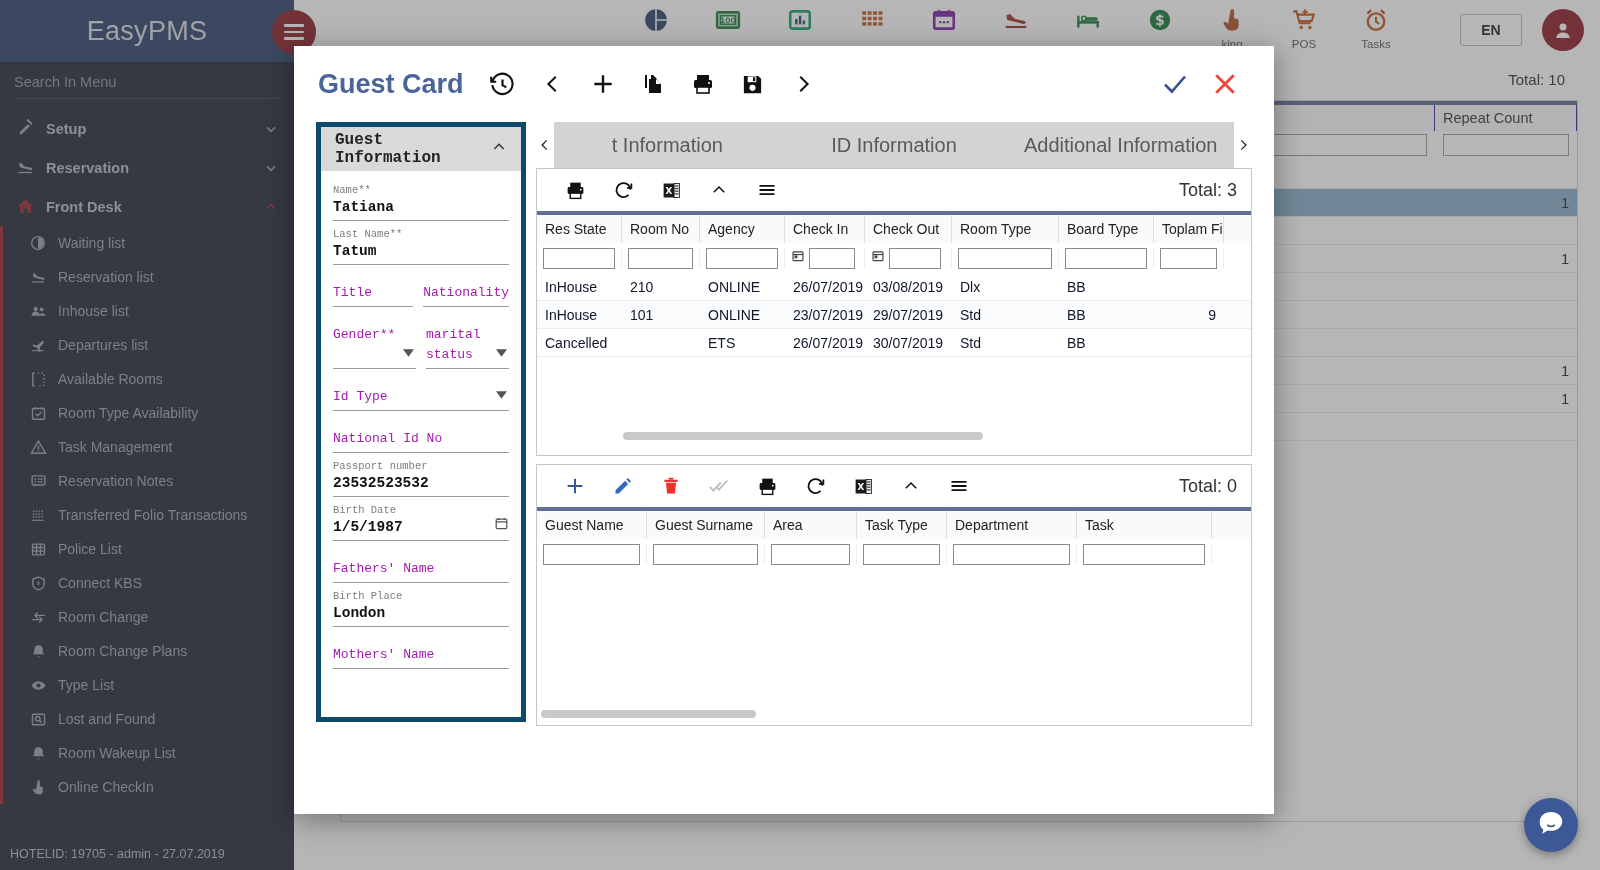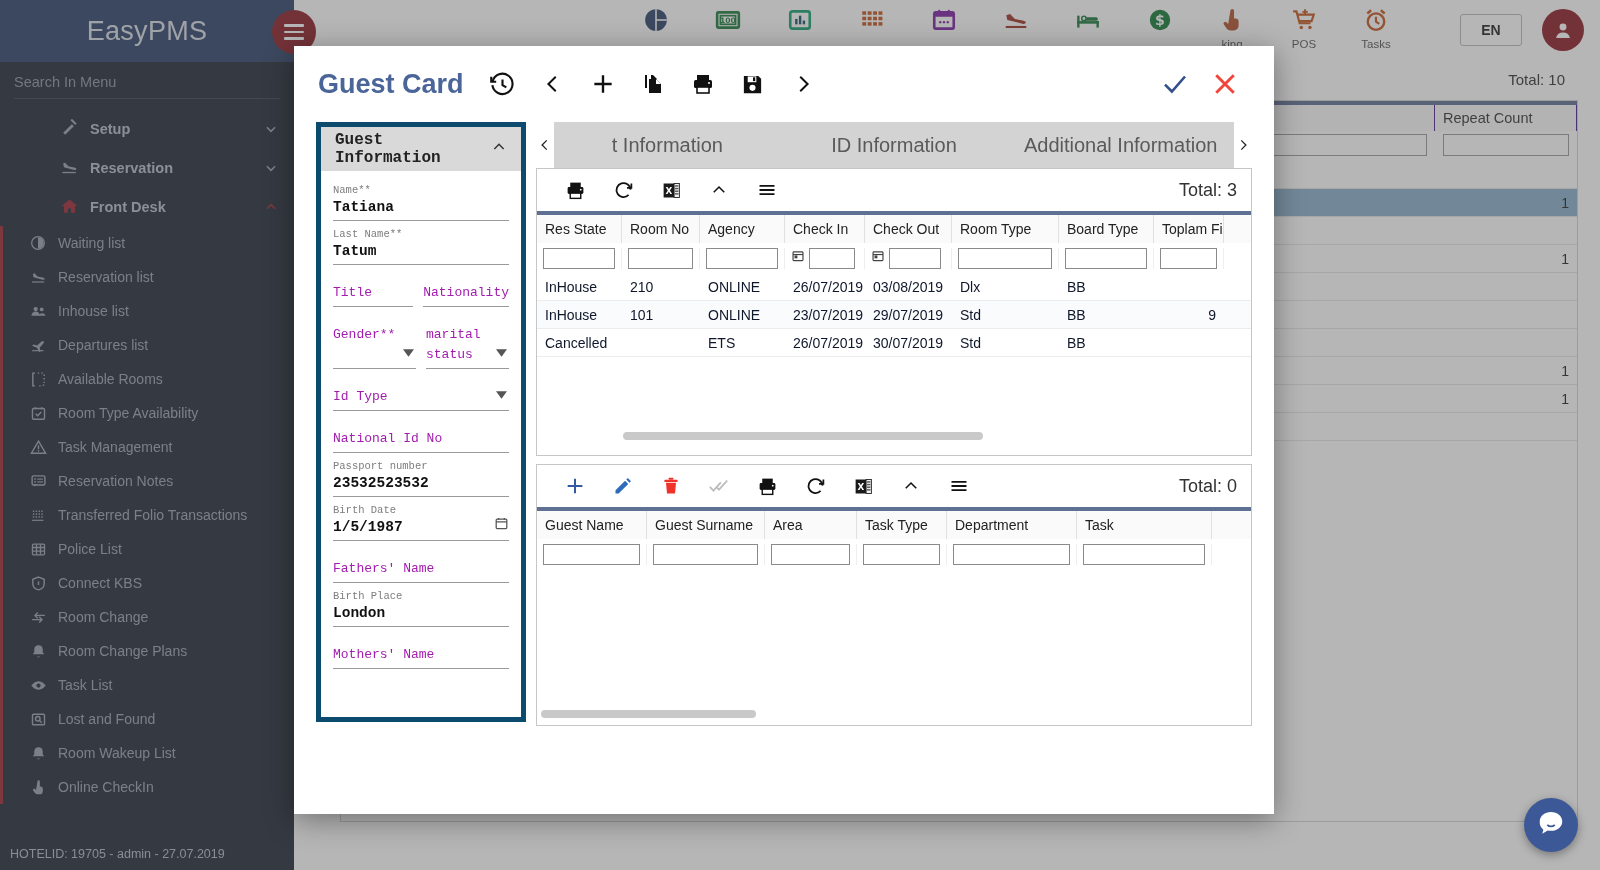--- a/index.html
+++ b/index.html
@@ -63,21 +63,21 @@
   .sb-search {
     margin: 12px 14px 6px 14px; padding-bottom: 8px;
     border-bottom: 1px solid #3b4252; font-size: 14.5px; color: #8b94a2;
   }
   .sb-list { padding-top: 4px; }
   .sb-row {
     display: flex; align-items: center; height: 39px; padding-left: 16px;
     font-size: 14.5px; color: #9aa3b0; position: relative;
   }
   .sb-row .ic { width: 30px; display: inline-flex; align-items: center; }
-  .sb-row.group { font-weight: bold; color: #b6bdc8; margin-left: 44px; }
+  .sb-row.group { font-weight: bold; color: #b6bdc8; }
   .sb-row.active-group { color: #b6bdc8; }
   .sb-row.active-group .ic svg { fill: #9d2732; }
   .sb-chev { position: absolute; right: 16px; top: 13px; }
   .sb-sub { position: relative; border-left: 3px solid #9d2732; }
   .sb-sub .sb-row { padding-left: 27px; font-size: 14px; height: 34px; }
   .sb-sub .sb-row .ic { width: 28px; }
   .sb-status {
     position: absolute; bottom: 0; left: 0; width: 294px; height: 32px;
     background: #222836; font-size: 12.5px; color: #b2b9c4;
     display: flex; align-items: center; padding-left: 10px;
@@ -613,21 +613,21 @@
           <span>Room Change Plans</span>
         </div>
 
         <div class="sb-row">
           <span class="ic">
               <svg width="17" height="17" viewBox="0 0 24 24">
                 <path d="M2 12s4-6 10-6 10 6 10 6-4 6-10 6S2 12 2 12z" fill="#9aa3b0"></path>
                 <circle cx="12" cy="12" r="3" fill="#222836"></circle>
               </svg>
             </span>
-          <span>Task List</span>
+          <span>Type List</span>
         </div>
 
         <div class="sb-row">
           <span class="ic">
               <svg width="17" height="17" viewBox="0 0 24 24">
                 <rect x="3.5" y="4.5" width="17" height="15" rx="1.6" fill="none" stroke="#9aa3b0" stroke-width="2"></rect>
                 <circle cx="11" cy="11" r="3.2" fill="none" stroke="#9aa3b0" stroke-width="2"></circle>
                 <path d="M13.4 13.4 L16.5 16.5" stroke="#9aa3b0" stroke-width="2"></path>
               </svg>
             </span>

